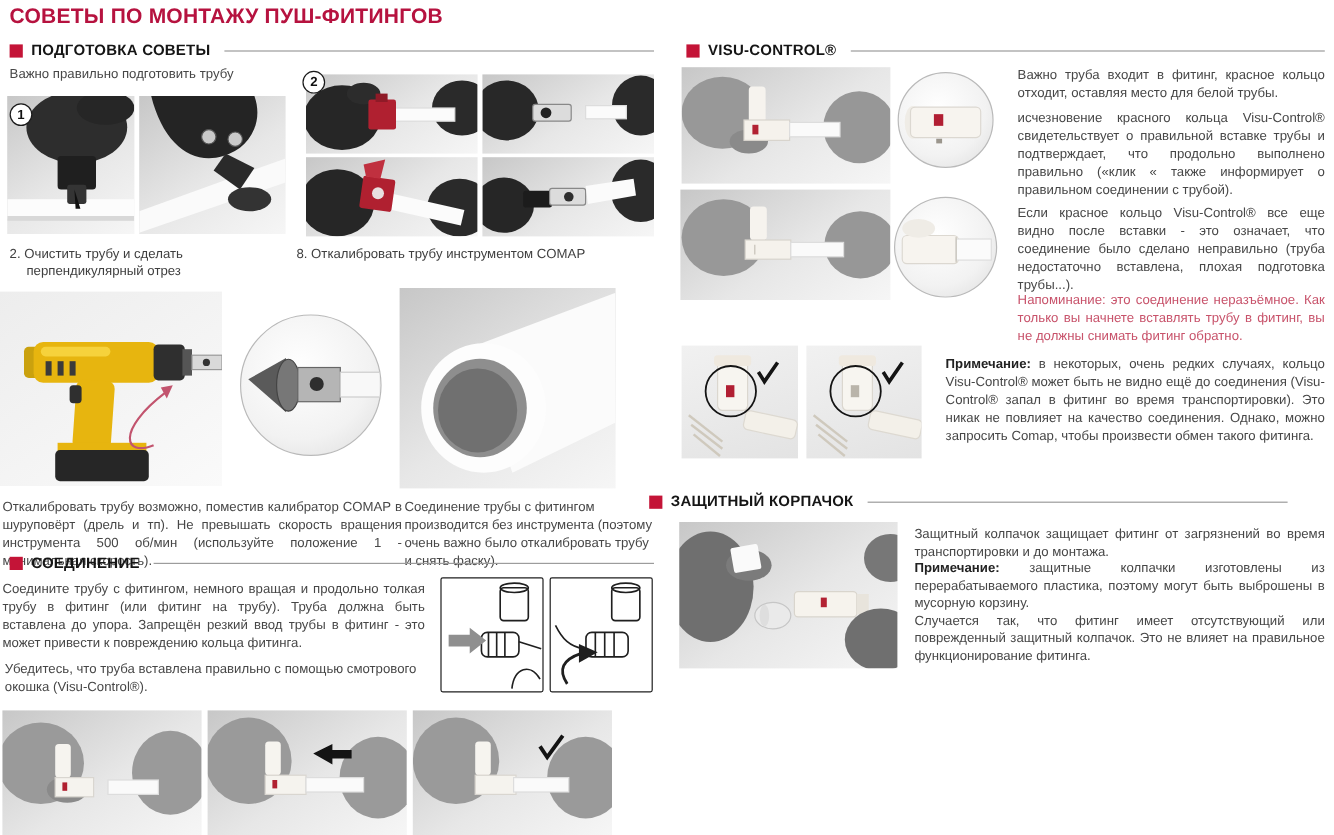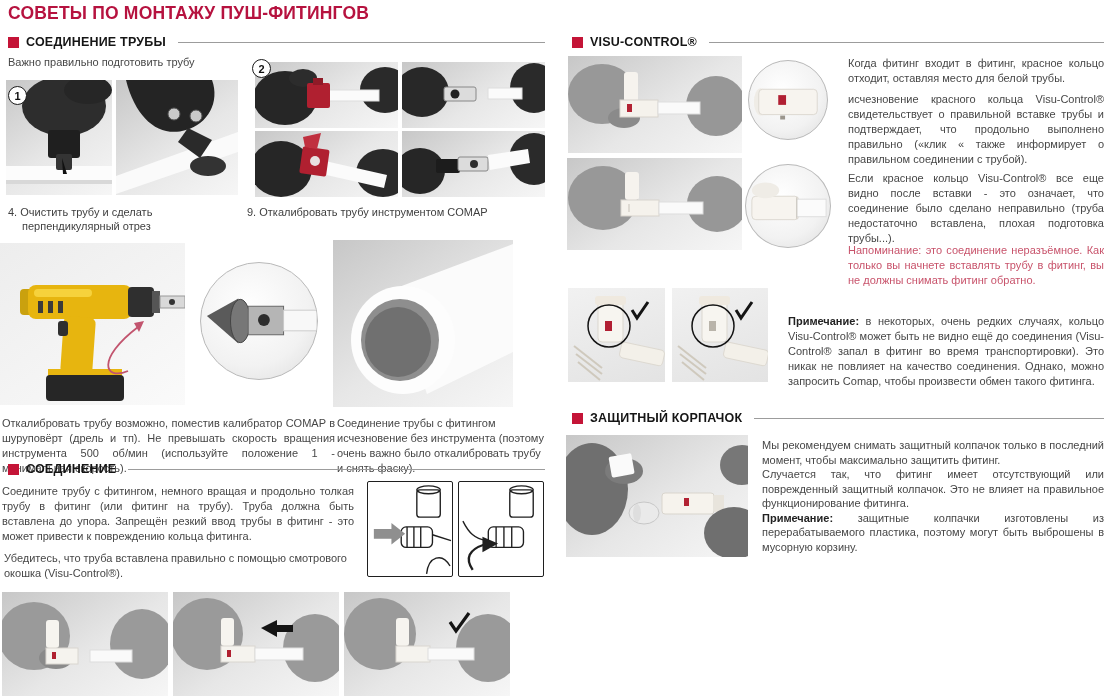--- a/index.html
+++ b/index.html
@@ -26,21 +26,21 @@
   .row{display:flex}
   p{margin:0}
 </style>
 </head>
 <body>
 
 <h1 class="title abs" style="left:8px;top:3px">СОВЕТЫ ПО МОНТАЖУ ПУШ-ФИТИНГОВ</h1>
 
 <div class="hdr abs" style="left:8px;top:35px;width:537px">
   <span class="sq"></span>
-  <span class="lbl">СОЕДИНЕНИЕ ТРУБЫ</span>
+  <span class="lbl">ПОДГОТОВКА СОВЕТЫ</span>
   <span class="rule"></span>
 </div>
 <div class="body abs" style="left:8px;top:55px">Важно правильно подготовить трубу</div>
 
 <div class="abs" style="left:6px;top:80px;width:234px;height:115px">
   <div class="badge" style="left:2px;top:6px">1</div>
   <div class="row" style="gap:4px;height:115px">
     <div class="ph" style="width:106px;height:115px">
       <svg viewBox="0 0 106 115">
         <rect x="0" y="86" width="106" height="16" fill="#fcfcfc"></rect>
@@ -105,22 +105,22 @@
         <ellipse cx="132" cy="28" rx="25" ry="26" fill="#2a2a2a"></ellipse>
         <rect x="34" y="28" width="24" height="14" rx="2" fill="#1c1c1c"></rect>
         <rect x="56" y="26" width="30" height="14" rx="2" fill="#dcdcdc" stroke="#888"></rect>
         <circle cx="72" cy="33" r="4" fill="#2e2e2e"></circle>
         <polygon points="86,24 126,18 128,32 88,39" fill="#fbfbfb"></polygon>
       </svg>
     </div>
   </div>
 </div>
 
-<div class="cap abs" style="left:8px;top:205px;width:228px">4. Очистить трубу и сделать перпендикулярный отрез</div>
-<div class="cap abs" style="left:247px;top:205px;width:298px">9. Откалибровать трубу инструментом COMAP</div>
+<div class="cap abs" style="left:8px;top:205px;width:228px">2. Очистить трубу и сделать перпендикулярный отрез</div>
+<div class="cap abs" style="left:247px;top:205px;width:298px">8. Откалибровать трубу инструментом COMAP</div>
 
 <div class="ph abs" style="left:0px;top:243px;width:185px;height:162px;background:linear-gradient(145deg,#ededed,#fafafa)">
   <svg viewBox="0 0 185 162">
     <rect x="20" y="46" width="16" height="26" rx="4" fill="#caa10e"></rect>
     <rect x="28" y="42" width="104" height="34" rx="8" fill="#e7b50f"></rect>
     <rect x="34" y="46" width="58" height="8" rx="4" fill="#f6d23c"></rect>
     <rect x="38" y="58" width="5" height="12" fill="#3a3a3a"></rect>
       <rect x="48" y="58" width="5" height="12" fill="#3a3a3a"></rect>
       <rect x="58" y="58" width="5" height="12" fill="#3a3a3a"></rect>
     <rect x="128" y="44" width="26" height="30" rx="4" fill="#2f2f2f"></rect>
@@ -147,21 +147,21 @@
 <div class="ph abs" style="left:333px;top:240px;width:180px;height:167px">
   <svg viewBox="0 0 180 167">
     <polygon points="58,50 180,4 180,112 94,154" fill="#fbfbfb"></polygon>
     <ellipse cx="70" cy="100" rx="52" ry="54" fill="#fdfdfd"></ellipse>
     <ellipse cx="67" cy="100" rx="39" ry="41" fill="#8e8e8e"></ellipse>
     <ellipse cx="65" cy="102" rx="33" ry="35" fill="#707070"></ellipse>
   </svg>
 </div>
 
 <div class="body just abs" style="left:2px;top:416px;width:333px">Откалибровать трубу возможно, поместив калибратор COMAP в шуруповёрт (дрель и тп). Не превышать скорость вращения инструмента 500 об/мин (используйте положение 1 - минимальная скорость).</div>
-<div class="body abs" style="left:337px;top:416px;width:208px">Соединение трубы с фитингом исчезновение без инструмента (поэтому очень важно было откалибровать трубу и снять фаску).</div>
+<div class="body abs" style="left:337px;top:416px;width:208px">Соединение трубы с фитингом производится без инструмента (поэтому очень важно было откалибровать трубу и снять фаску).</div>
 
 <div class="hdr abs" style="left:8px;top:462px;width:537px">
   <span class="sq"></span>
   <span class="lbl">СОЕДИНЕНИЕ</span>
   <span class="rule"></span>
 </div>
 <div class="body just abs" style="left:2px;top:484px;width:352px">Соедините трубу с фитингом, немного вращая и продольно толкая  трубу в фитинг (или фитинг на трубу). Труба должна быть вставлена до упора. Запрещён резкий ввод трубы в фитинг - это может привести к повреждению кольца фитинга.</div>
 <div class="body abs" style="left:4px;top:551px;width:352px">Убедитесь, что труба вставлена правильно с помощью смотрового окошка (Visu-Control®).</div>
 
 <div class="abs row" style="left:367px;top:481px;gap:5px">
@@ -250,21 +250,21 @@
   </svg>
 </div>
 <div class="circle abs" style="left:748px;top:60px;width:80px;height:80px">
   <svg viewBox="0 0 80 80">
     <ellipse cx="12" cy="42" rx="7" ry="14" fill="#efece6"></ellipse>
     <rect x="10" y="29" width="60" height="26" rx="4" fill="#f7f4ef" stroke="#dcd8d1"></rect>
     <rect x="30" y="35" width="8" height="10" fill="#b11f33"></rect>
     <rect x="32" y="56" width="5" height="4" fill="#9b968d"></rect>
   </svg>
 </div>
-<div class="body just abs" style="left:848px;top:56px;width:256px">Когда фитинг входит в фитинг, красное кольцо отходит, оставляя место для белой трубы.</div>
+<div class="body just abs" style="left:848px;top:56px;width:256px">Важно труба входит в фитинг, красное кольцо отходит, оставляя место для белой трубы.</div>
 <div class="body just abs" style="left:848px;top:92px;width:256px">исчезновение красного кольца Visu-Control® свидетельствует о правильной вставке трубы и подтверждает, что продольно выполнено правильно («клик « также информирует о правильном соединении с трубой).</div>
 
 <div class="ph abs" style="left:567px;top:158px;width:175px;height:92px">
   <svg viewBox="0 0 175 92">
     <ellipse cx="36" cy="40" rx="35" ry="32" fill="#989898"></ellipse>
     <ellipse cx="150" cy="46" rx="30" ry="28" fill="#979797"></ellipse>
     <rect x="58" y="14" width="14" height="28" rx="3" fill="#f6f3ee"></rect>
     <rect x="54" y="42" width="38" height="16" fill="#f5f2ec" stroke="#d8d4cd"></rect>
     <rect x="92" y="44" width="44" height="12" fill="#fafafa" stroke="#ddd"></rect>
     <line x1="62" y1="46" x2="62" y2="54" stroke="#c6c1b8"></line>
@@ -304,38 +304,38 @@
     <g stroke="#cfc9bd" stroke-width="2">
       <line x1="6" y1="58" x2="34" y2="80"></line>
         <line x1="8" y1="66" x2="34" y2="86"></line>
         <line x1="10" y1="74" x2="32" y2="92"></line>
     </g>
     <circle cx="41" cy="38" r="21" stroke="#141414" stroke-width="1.5" fill="none"></circle>
     <rect x="37" y="33" width="7" height="10" fill="#b9b4aa"></rect>
     <path d="M64,22 l5,8 l11,-16" stroke="#141414" stroke-width="3" fill="none"></path>
   </svg>
 </div>
-<p class="body just abs" style="left:788px;top:314px;width:316px"><b style="color:#222">Примечание:</b><span> в некоторых, очень редких случаях, кольцо Visu-Control® может быть не видно ещё до соединения (Visu-Control® запал в фитинг во время транспортировки). Это никак не повлияет на качество соединения. Однако, можно запросить Comap, чтобы произвести обмен такого фитинга.</span></p>
-
-<div class="hdr abs" style="left:572px;top:411px;width:532px">
+<p class="body just abs" style="left:788px;top:297px;width:316px"><b style="color:#222">Примечание:</b><span> в некоторых, очень редких случаях, кольцо Visu-Control® может быть не видно ещё до соединения (Visu-Control® запал в фитинг во время транспортировки). Это никак не повлияет на качество соединения. Однако, можно запросить Comap, чтобы произвести обмен такого фитинга.</span></p>
+
+<div class="hdr abs" style="left:541px;top:411px;width:532px">
   <span class="sq"></span>
   <span class="lbl">ЗАЩИТНЫЙ КОРПАЧОК</span>
   <span class="rule"></span>
 </div>
 <div class="ph abs" style="left:566px;top:435px;width:182px;height:122px">
   <svg viewBox="0 0 182 122">
     <ellipse cx="26" cy="54" rx="36" ry="46" fill="#6f6f6f"></ellipse>
     <ellipse cx="58" cy="36" rx="19" ry="13" fill="#7b7b7b"></ellipse>
     <rect x="44" y="20" width="23" height="21" rx="2" fill="#fafafa" transform="rotate(-10 55 30)"></rect>
     <ellipse cx="78" cy="78" rx="15" ry="11" fill="#ebebeb" stroke="#c4c4c4" opacity="0.92"></ellipse>
     <ellipse cx="71" cy="78" rx="4" ry="9" fill="#dedede"></ellipse>
     <rect x="96" y="58" width="52" height="21" rx="3" fill="#f6f3ed" stroke="#d9d5cd"></rect>
     <rect x="118" y="63" width="5" height="8" fill="#b22233"></rect>
     <rect x="148" y="60" width="10" height="17" fill="#e8e4dc"></rect>
     <ellipse cx="168" cy="98" rx="30" ry="26" fill="#6f6f6f"></ellipse>
     <ellipse cx="176" cy="30" rx="22" ry="20" fill="#777"></ellipse>
   </svg>
 </div>
 <div class="abs" style="left:762px;top:438px;width:342px">
-  <p class="body just" style="line-height:14.5px">Мы рекомендуем снимать защитный колпачок только в последний момент, чтобы максимально защитить фитинг.</p>
+  <p class="body just" style="line-height:14.5px">Защитный колпачок защищает фитинг от загрязнений во время транспортировки и до монтажа.</p>
+  <p class="body just" style="line-height:14.5px"><b style="color:#222">Примечание:</b><span> защитные колпачки изготовлены из перерабатываемого пластика, поэтому могут быть выброшены в мусорную корзину.</span></p>
   <p class="body just" style="line-height:14.5px">Случается так, что фитинг имеет отсутствующий или поврежденный защитный колпачок. Это не влияет на правильное функционирование фитинга.</p>
-  <p class="body just" style="line-height:14.5px"><b style="color:#222">Примечание:</b><span> защитные колпачки изготовлены из перерабатываемого пластика, поэтому могут быть выброшены в мусорную корзину.</span></p>
 </div>
 
 </body></html>

